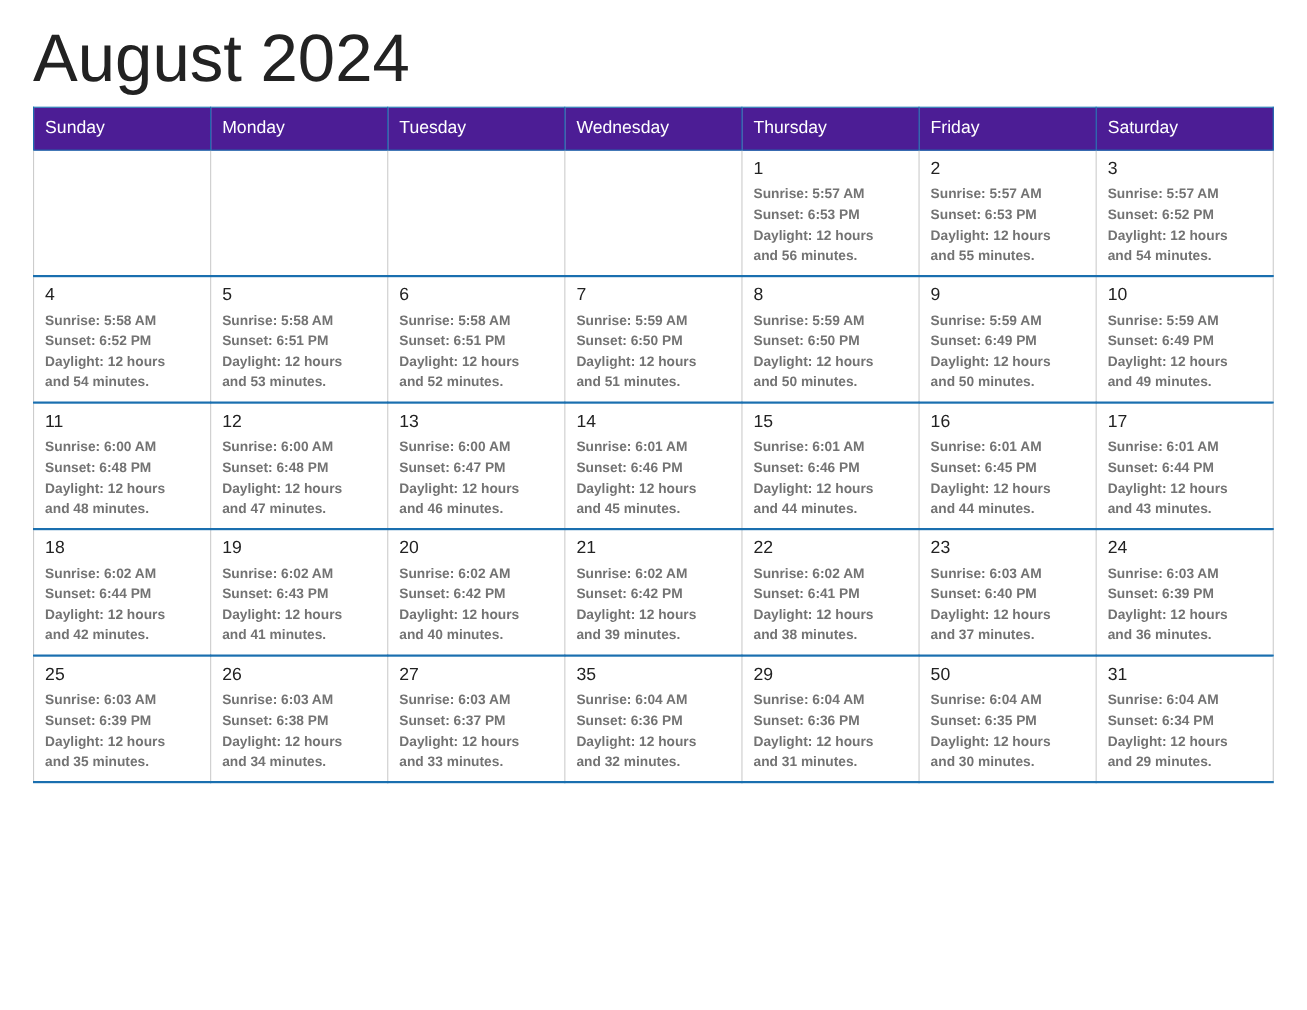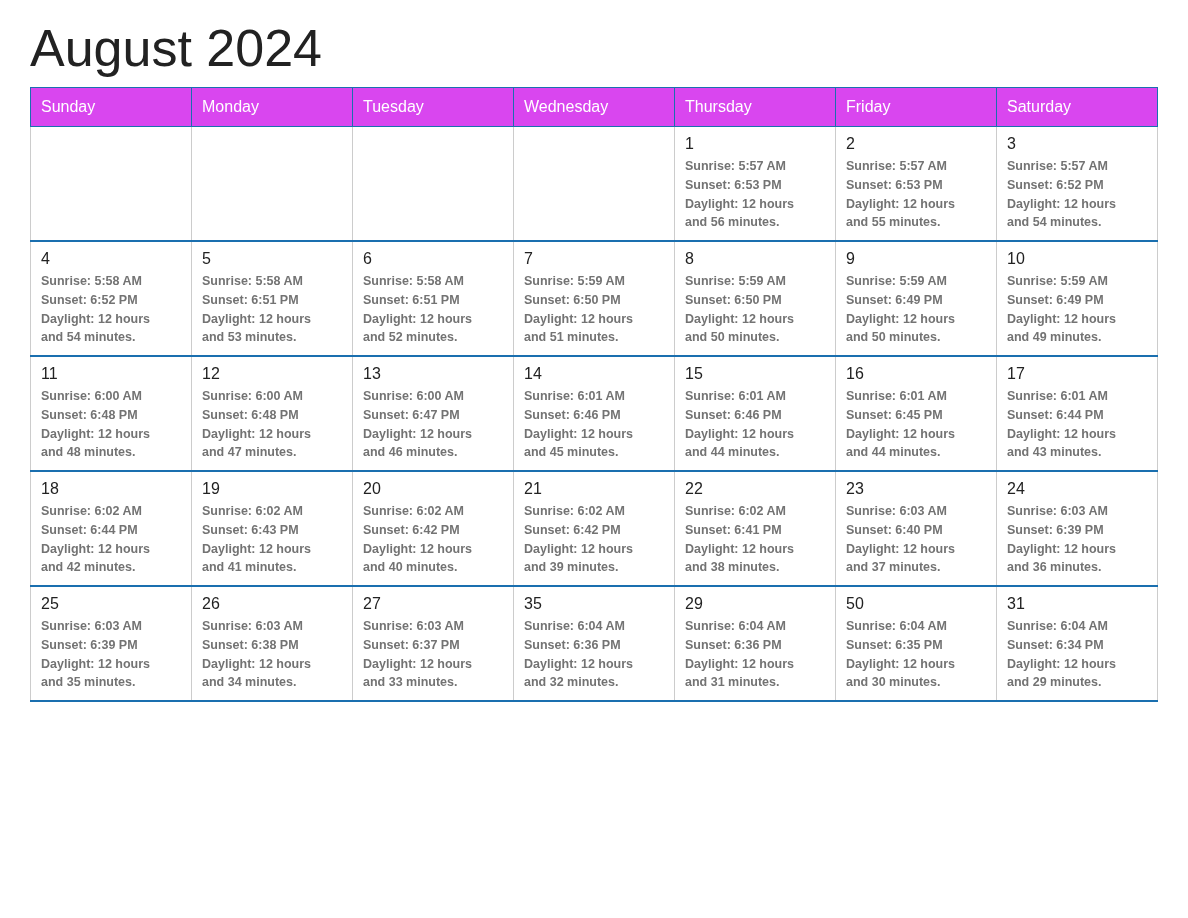--- a/index.html
+++ b/index.html
@@ -23,37 +23,37 @@
     }
     .logo-text-blue {
       font-size: 22px;
       font-weight: bold;
       color: #1a6faf;
     }
     .title-area {
       text-align: right;
     }
     .month-title {
-      font-size: 52px;
+      font-size: 61px;
       font-weight: normal;
       color: #222;
       line-height: 1.1;
     }
     .location-title {
       font-size: 22px;
       color: #444;
       margin-top: 4px;
     }
     .calendar-table {
       width: 100%;
       border-collapse: collapse;
       margin-top: 10px;
     }
     .calendar-table thead tr th {
-      background-color: #d946ef;
+      background-color: #4c1d95;
       color: #fff;
       font-size: 16px;
       font-weight: normal;
       padding: 10px 10px;
       text-align: left;
       border: 1px solid #1a6faf;
     }
     .calendar-table tbody tr td {
       vertical-align: top;
       padding: 8px 10px;

